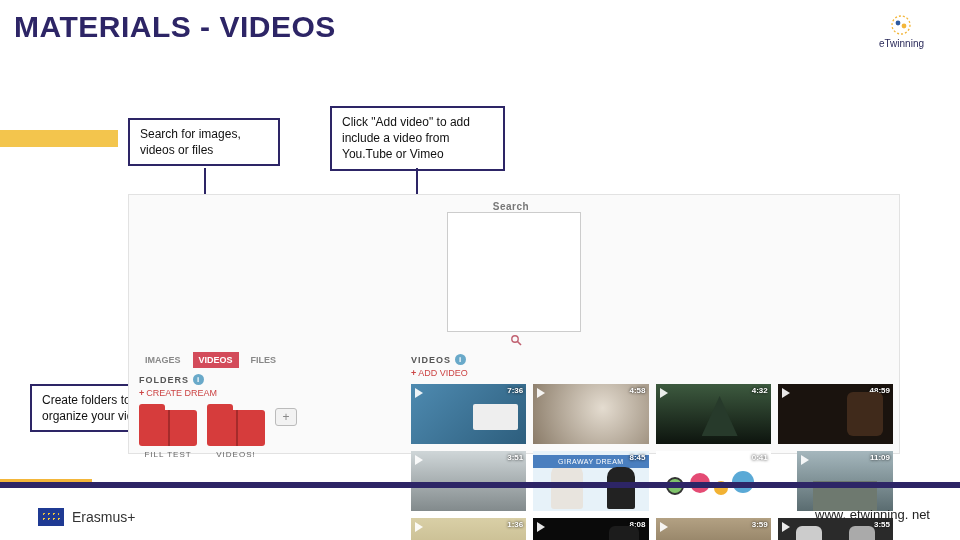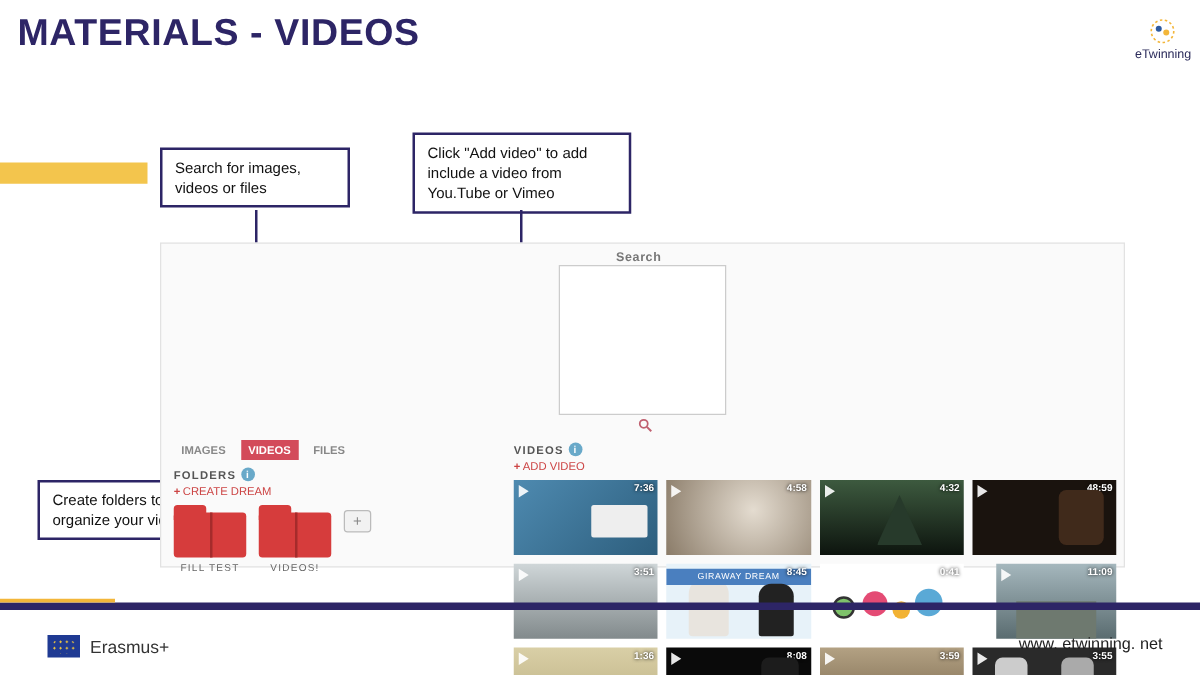--- a/index.html
+++ b/index.html
@@ -12,21 +12,21 @@
   }
   .title {
     font-size: 30px;
     font-weight: 700;
     color: #2d2566;
     padding: 10px 0 0 14px;
     letter-spacing: 0.5px;
   }
   .logo-right {
     position: absolute;
-    top: 14px; right: 7px;
+    top: 14px; right: 36px;
     text-align: center;
     font-size: 10px;
     color: #2a2a5a;
   }
   .logo-right svg { display: block; margin: 0 auto 2px; }
 
   
   .callout {
     position: absolute;
     border: 2px solid #2d2566;

